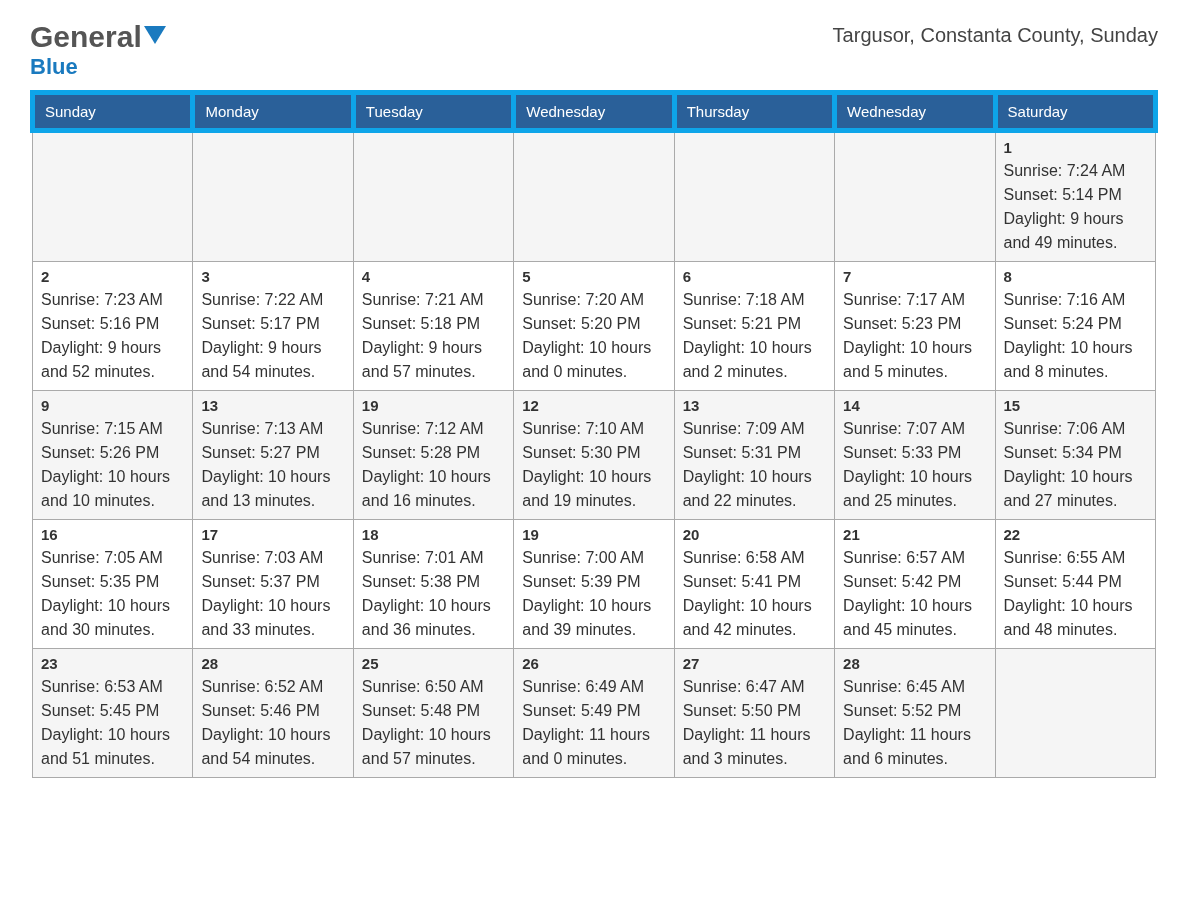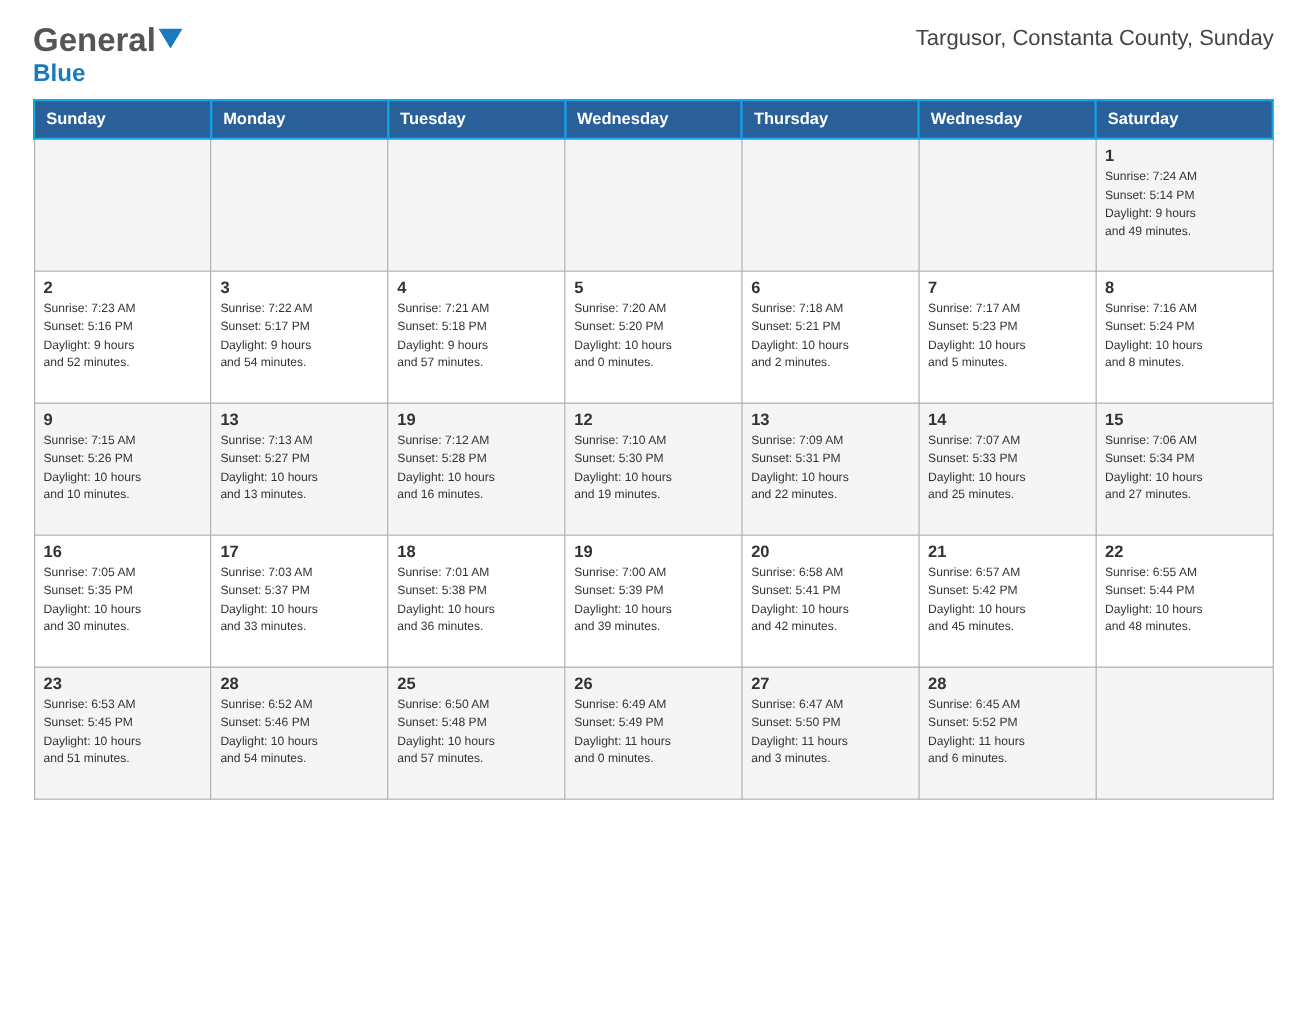--- a/index.html
+++ b/index.html
@@ -36,24 +36,24 @@
     }
     .calendar {
       width: 100%;
       border-collapse: collapse;
       margin-top: 10px;
     }
     .calendar th {
       background-color: #2a6099;
       color: #fff;
       font-size: 15px;
-      font-weight: bold;
+      font-weight: normal;
       padding: 8px 10px;
       text-align: left;
-      border: 2px solid #0ea5e9;
+      border: 5px solid #0ea5e9;
     }
     .calendar td {
       vertical-align: top;
       border: 1px solid #aaa;
       padding: 6px 8px;
       width: 14.28%;
       min-height: 110px;
       height: 120px;
       font-size: 12.5px;
       color: #333;
@@ -66,21 +66,21 @@
       background: #fff;
     }
     .day-number {
       font-size: 15px;
       font-weight: bold;
       color: #333;
       display: block;
       margin-bottom: 3px;
     }
     .day-info {
-      font-size: 11px;
+      font-size: 16px;
       color: #333;
       line-height: 1.5;
     }
     .empty-cell {
       background: #f9f9f9;
     }
     .logo-row {
       display: flex;
       flex-direction: row;
       align-items: center;

